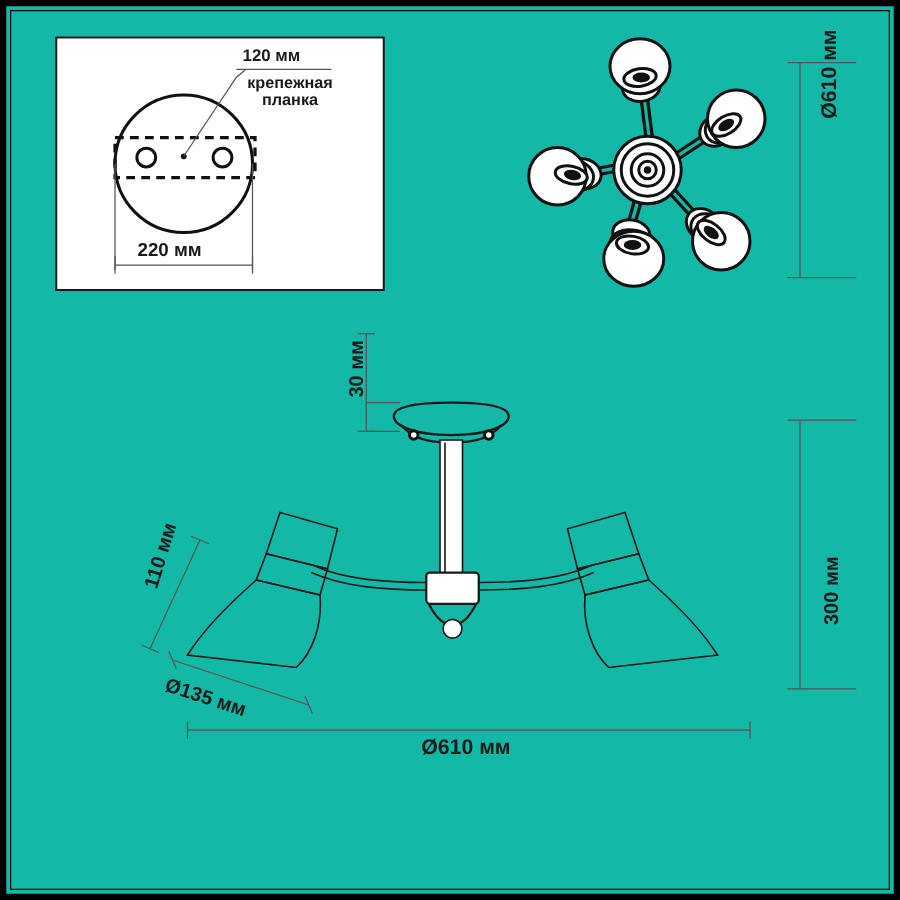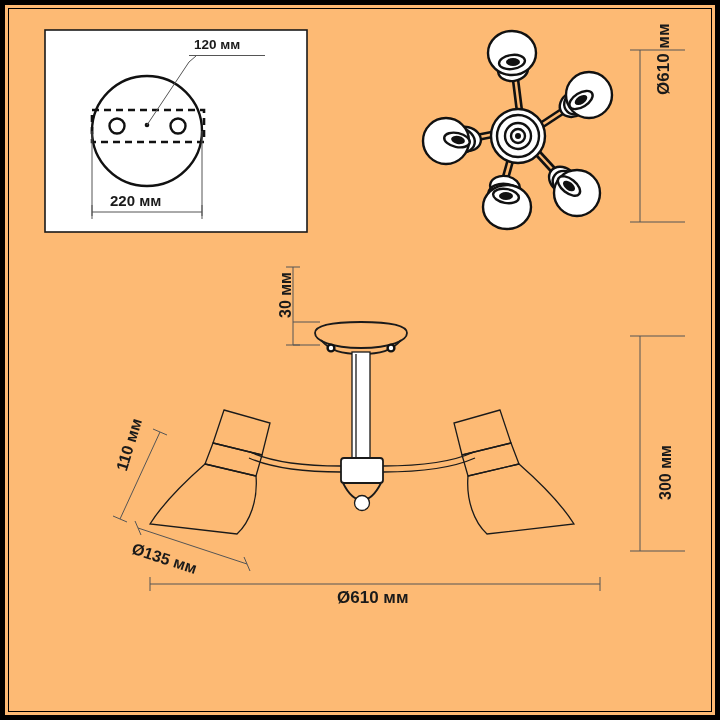--- a/index.html
+++ b/index.html
@@ -7,21 +7,21 @@
     padding: 0;
     background: #ffffff;
   }
   body {
     font-family: "Liberation Sans", sans-serif;
   }
   #page {
     position: relative;
     width: 720px;
     height: 720px;
-    background: #fdba74;
+    background: #14b8a6;
     overflow: hidden;
   }
   
   #outer-frame {
     position: absolute;
     left: 0; top: 0;
     width: 720px; height: 720px;
     box-sizing: border-box;
     border: 5px solid #000000;
   }
@@ -219,20 +219,24 @@
 
       <line class="ln-t" x1="150" y1="584" x2="600" y2="584"></line>
       <line class="ln-t" x1="150" y1="577" x2="150" y2="591"></line>
       <line class="ln-t" x1="600" y1="577" x2="600" y2="591"></line>
     </g>
 
   </svg>
 
   <div class="dim-label lbl-120">120 мм</div>
 
+  <div class="dim-label lbl-krep">
+    <div>крепежная</div>
+    <div>планка</div>
+  </div>
 
   <div class="dim-label lbl-150">220 мм</div>
 
   <div class="dim-label lbl-d610t">Ø610 мм</div>
 
   <div class="dim-label lbl-30">30 мм</div>
 
   <div class="dim-label lbl-300">300 мм</div>
 
   <div class="dim-label lbl-110">110 мм</div>

